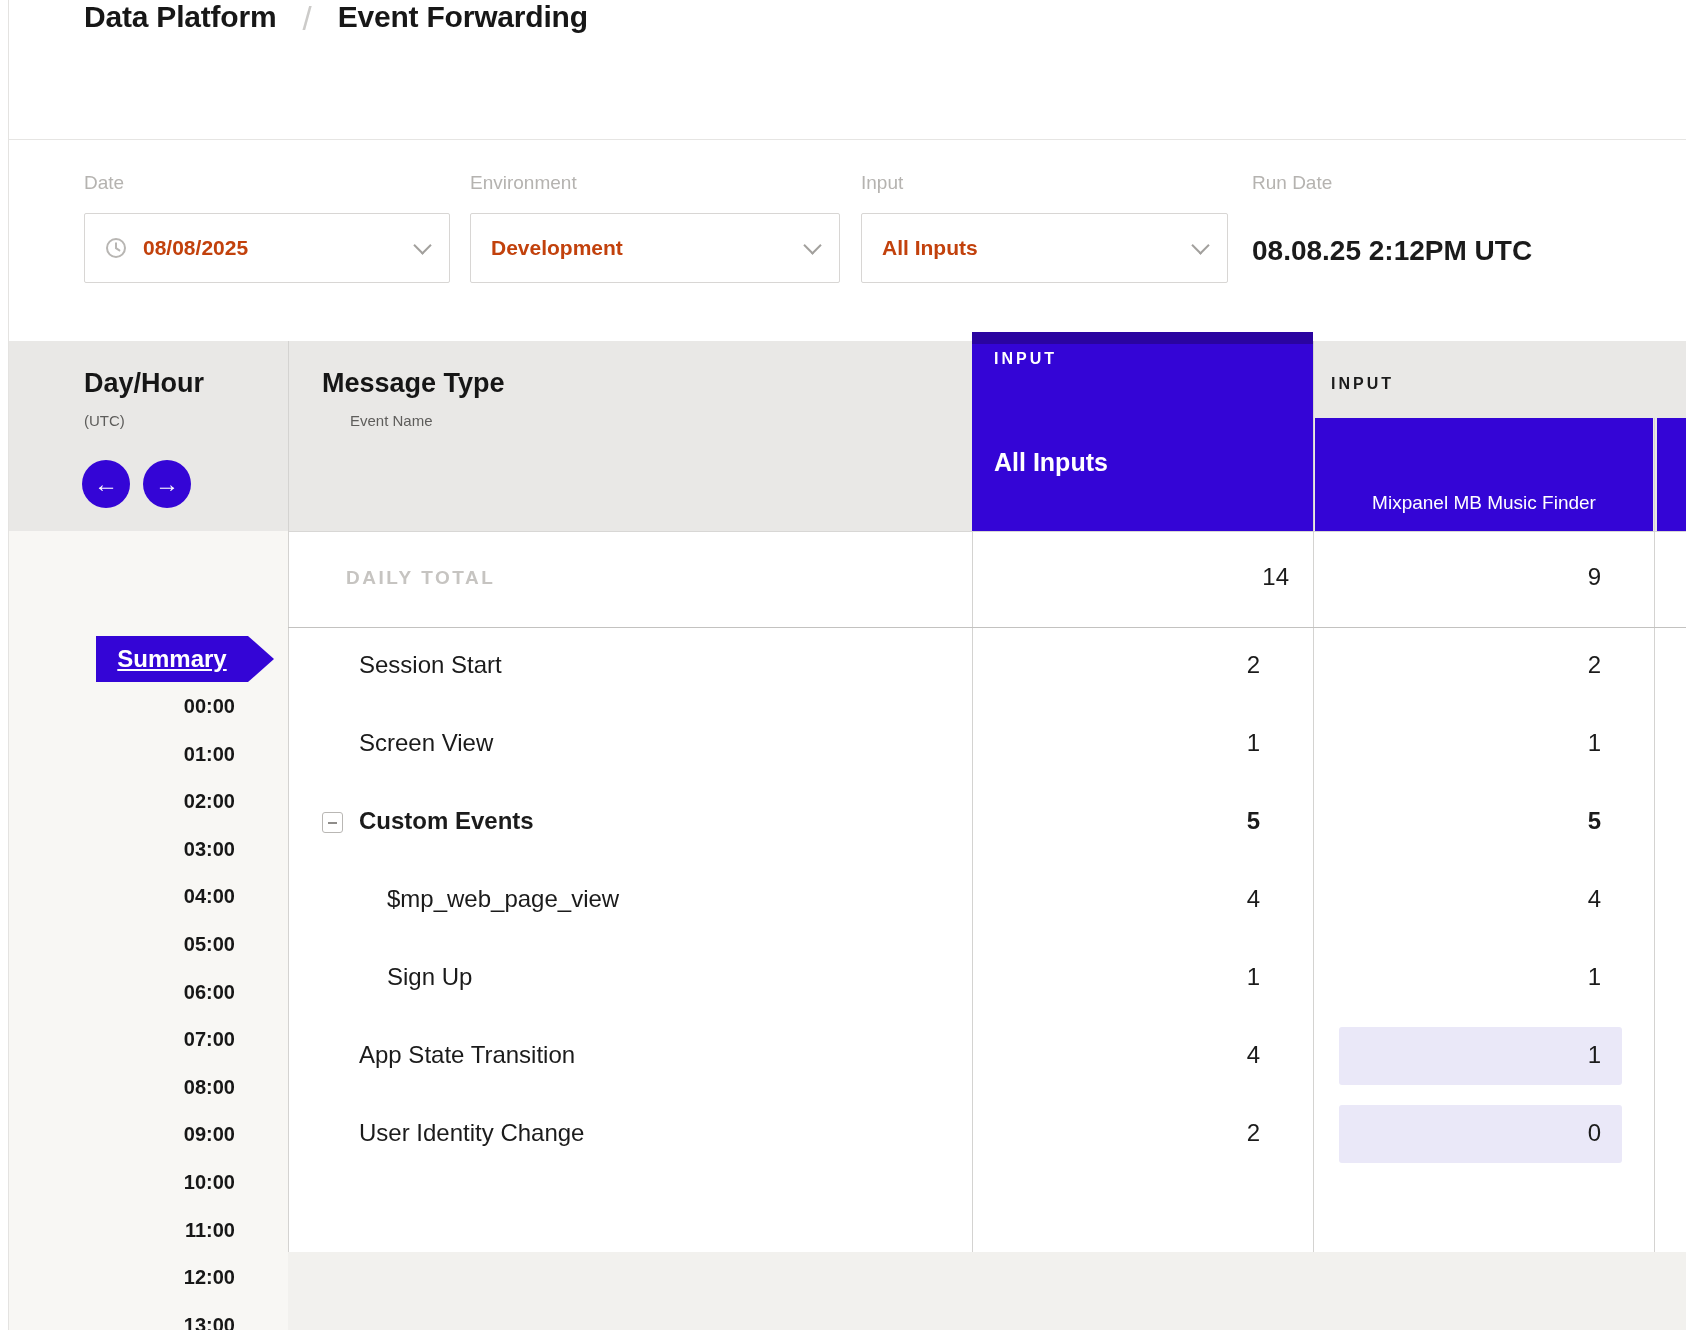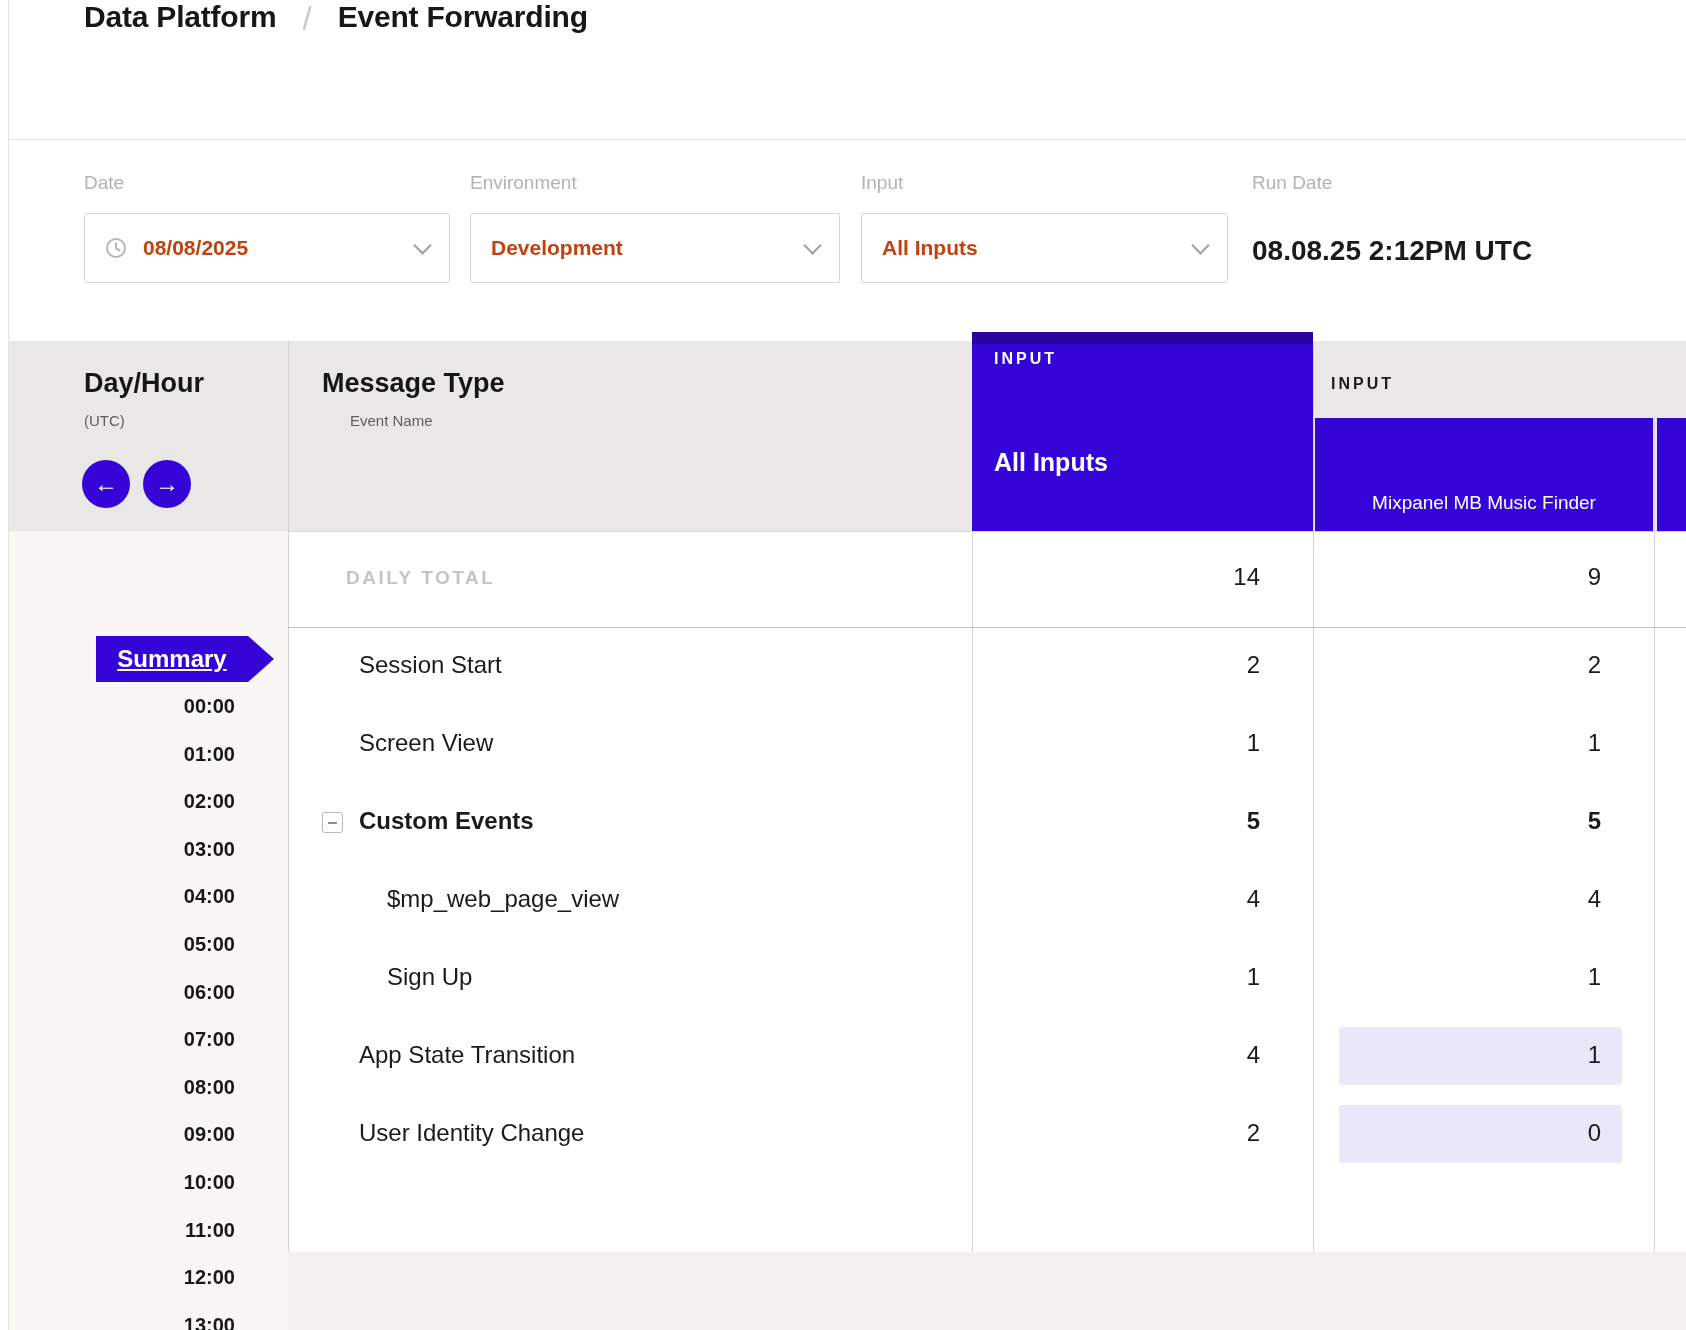--- a/index.html
+++ b/index.html
@@ -135,21 +135,21 @@
   <div class="abs seclabel" style="left:1331px;top:375px;color:#1c1c1c;">INPUT</div>
   <div class="abs outblock">
     <div style="position:absolute;left:0;top:74px;width:100%;text-align:center;color:#fff;font-size:19px;">Mixpanel MB Music Finder</div>
   </div>
   <div class="abs outblock2"></div>
 
   <div class="abs leftcol"></div>
   <div class="abs footer"></div>
 
   <div class="abs dtotal" style="left:346px;top:567px;">DAILY TOTAL</div>
-  <div class="abs cell-in" style="top:563px;">14</div>
+  <div class="abs cell-in" style="top:563px;padding-left:29px;">14</div>
   <div class="abs cell-out" style="top:563px;">9</div>
   <div class="abs hline" style="left:288px;top:627px;width:1398px;"></div>
 
   <div class="abs hl" style="top:1027px;"></div>
   <div class="abs hl" style="top:1105px;"></div>
 
   <div class="abs rowname" style="left:359px;top:651px;">Session Start</div>
   <div class="abs cell-in" style="top:651px;">2</div>
   <div class="abs cell-out" style="top:651px;">2</div>
 

